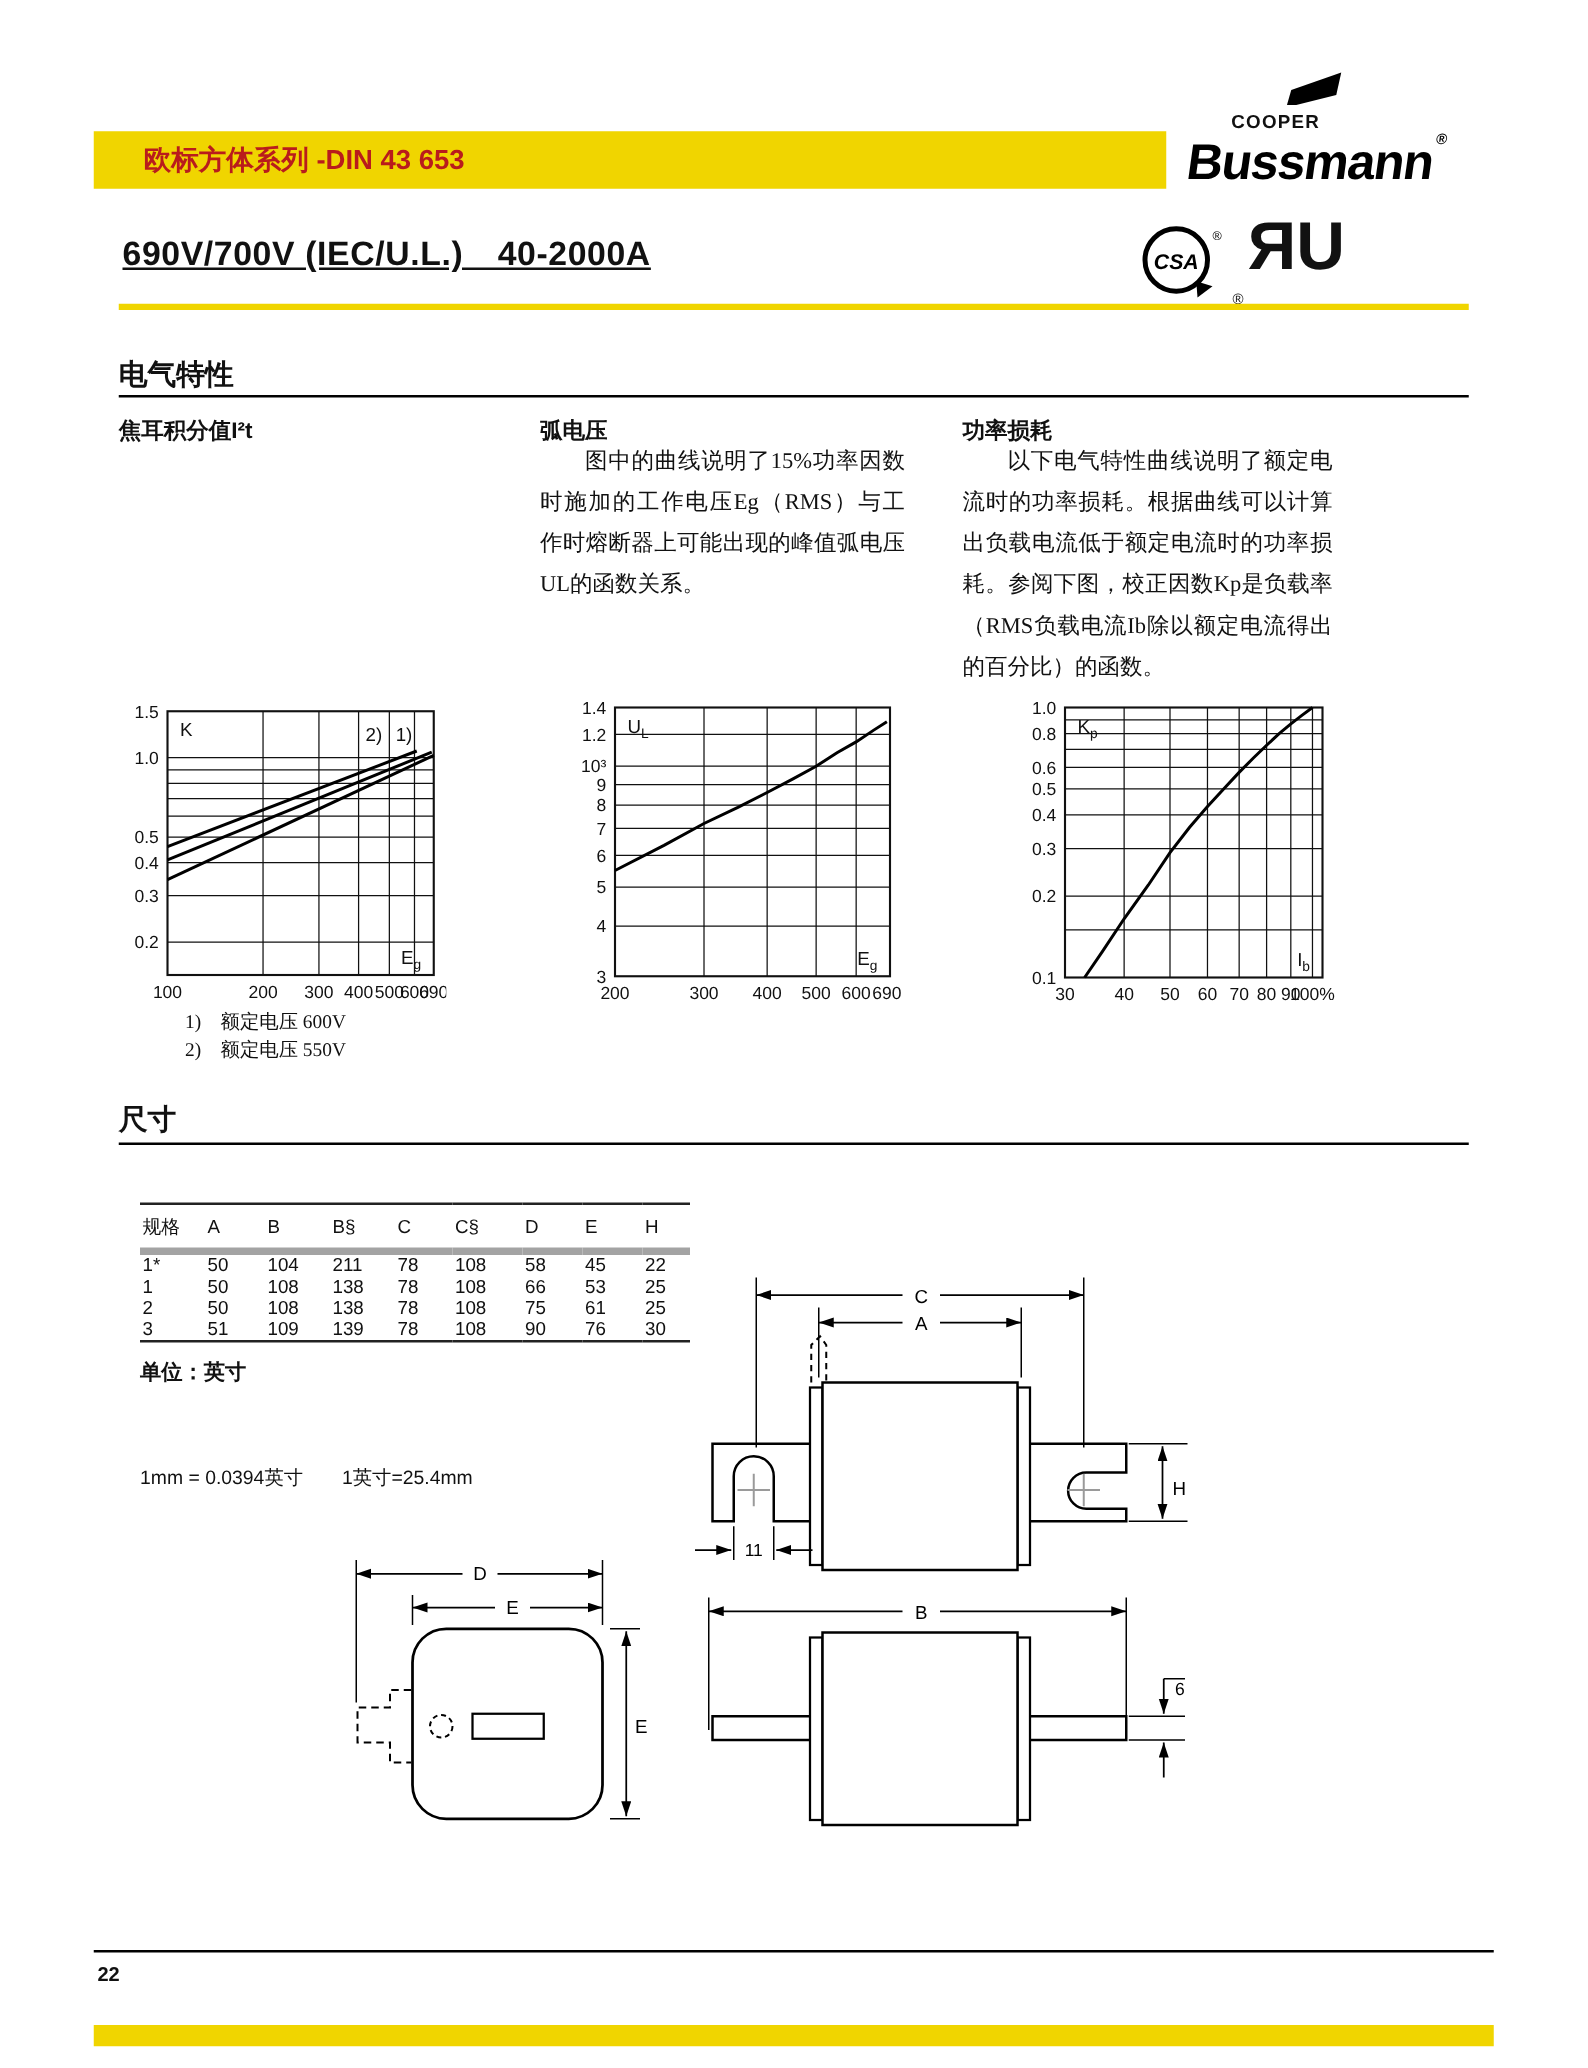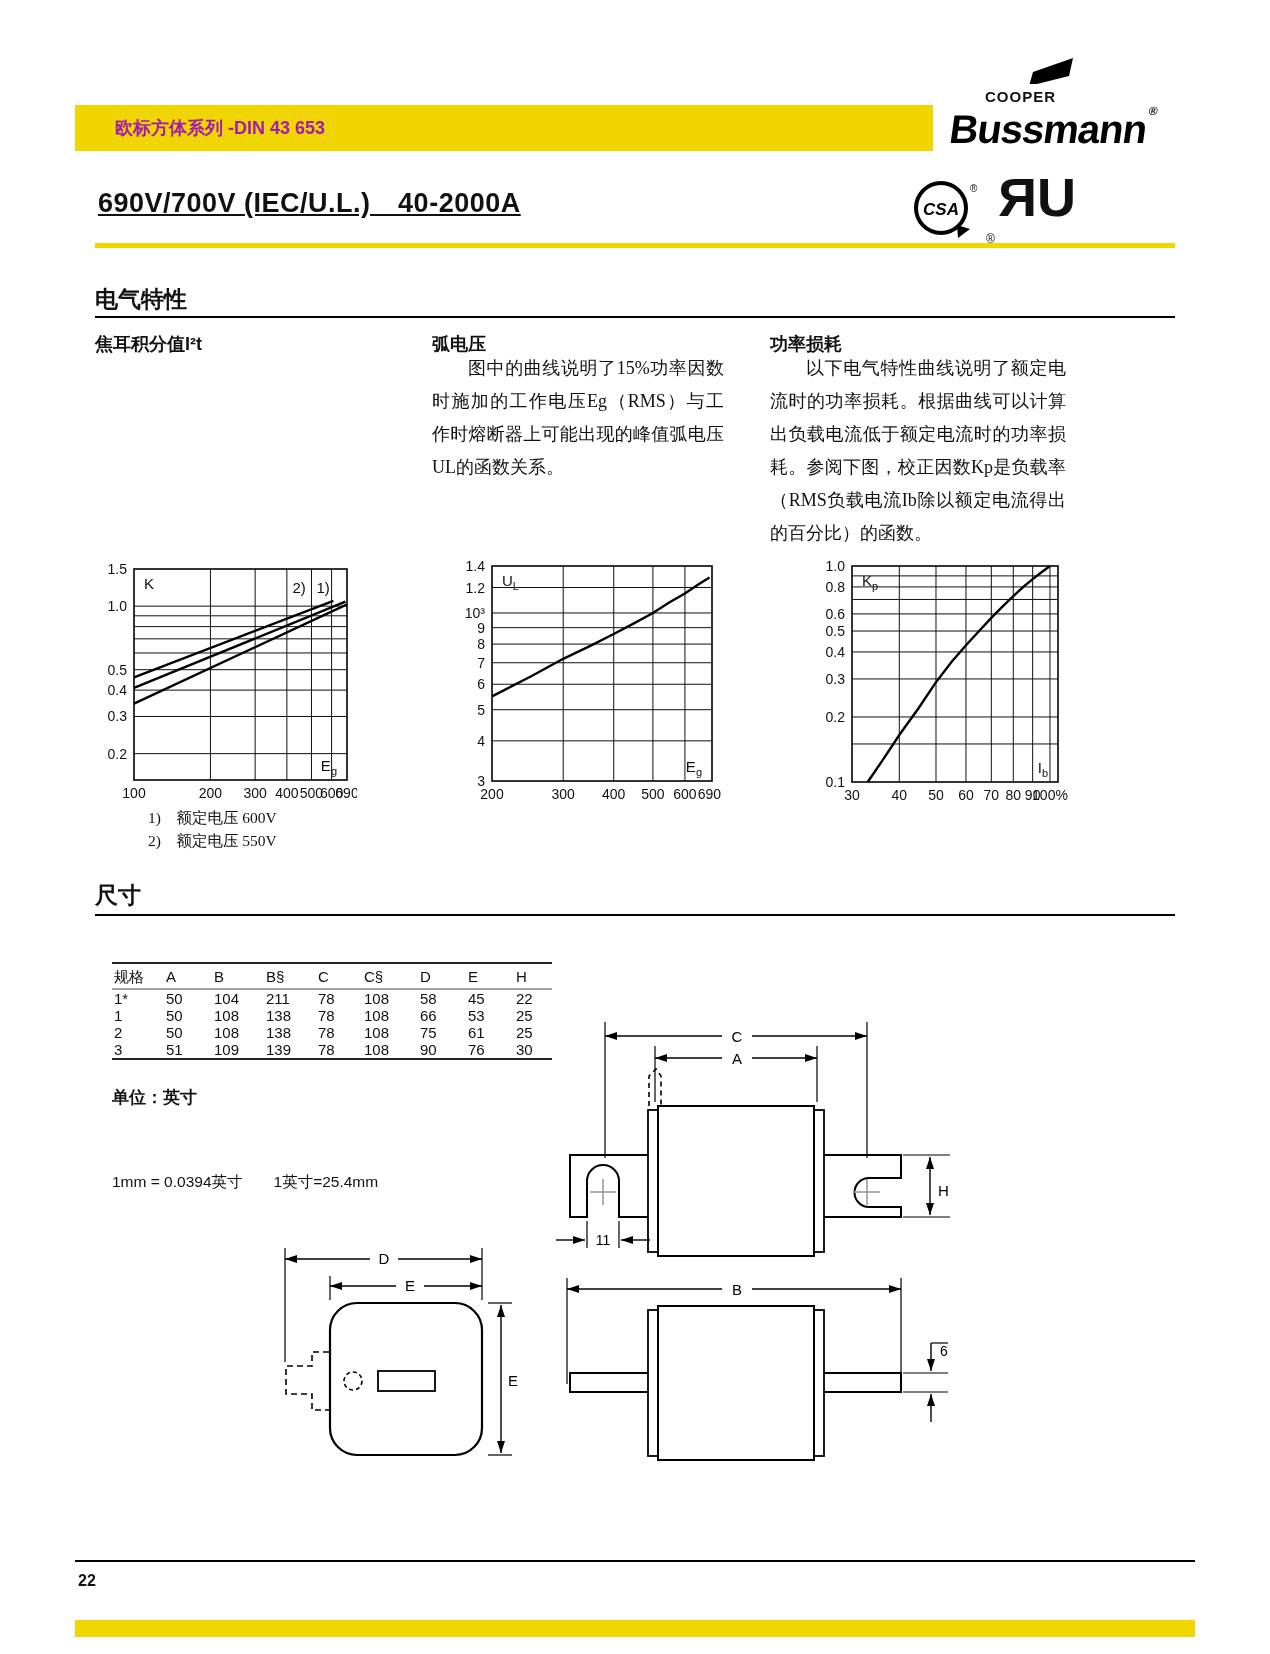--- a/index.html
+++ b/index.html
@@ -4,37 +4,37 @@
 <style>
   :root{ --accent:#F0D500; }
   html,body{margin:0;padding:0;background:#fff;}
   .page{position:relative;width:1270px;height:1654px;background:#fff;overflow:hidden;
         font-family:"Liberation Sans",sans-serif;color:#111;}
   .abs{position:absolute;}
   .serif{font-family:"Liberation Serif",serif;}
   .ws-pre{white-space:pre;}
   .yellow-bar{background:var(--accent);}
   .series-bar{left:75px;top:105px;width:858px;height:46px;display:flex;align-items:center;}
-  .series-bar .t{margin-left:30px;font-size:18px;font-weight:bold;color:#a21caf;padding-left:10px;}
+  .series-bar .t{margin-left:30px;font-size:22px;font-weight:bold;color:#b91c1c;padding-left:10px;}
   .bussmann{left:950px;top:104px;font-size:40px;font-weight:bold;transform:skewX(-8deg);
             letter-spacing:-1px;color:#000;}
   .bussmann sup{font-size:12px;vertical-align:28px;letter-spacing:0;}
   .prod-title{left:98px;top:185px;font-size:27px;font-weight:bold;letter-spacing:.5px;text-decoration:underline;}
   .rule-yellow{left:95px;top:243px;width:1080px;height:5px;background:var(--accent);}
   .sec-head{font-size:23px;font-weight:bold;}
   .rule-black{background:#000;height:2px;width:1080px;left:95px;}
   .col-head{font-size:18px;font-weight:bold;}
   .col-body{font-size:18px;line-height:33px;text-align:justify;text-indent:2em;
             font-family:"Liberation Serif",serif;}
   .chart{position:absolute;}
   .fnote{font-size:15.5px;line-height:23px;font-family:"Liberation Serif",serif;white-space:pre;}
   .din{left:110px;top:928px;font-size:19px;}
   table.dims{border-collapse:collapse;table-layout:fixed;font-size:15px;}
   table.dims th,table.dims td{text-align:left;font-weight:normal;padding:0 2px;line-height:17px;}
-  table.dims thead tr{border-top:2px solid #222;border-bottom:2px solid #a3a3a3;height:26px;}
+  table.dims thead tr{border-top:2px solid #222;border-bottom:6px solid #a3a3a3;height:38px;}
   table.dims tbody tr{height:17px;}
   table.dims tbody tr:last-child{border-bottom:2px solid #222;}
   .unit{left:112px;top:1086px;font-size:17px;font-weight:600;}
   .conv{left:112px;top:1172px;font-size:15.5px;}
   .footer-rule{left:75px;top:1560px;width:1120px;height:2px;background:#000;}
   .pagenum{left:78px;top:1572px;font-size:16px;font-weight:bold;}
   .footer-line{left:75px;top:1575px;width:1120px;text-align:center;font-size:16px;
                font-family:"Liberation Serif",serif;}
   .footer-line a{color:#000;}
   .bottom-bar{left:75px;top:1620px;width:1120px;height:17px;background:var(--accent);}

